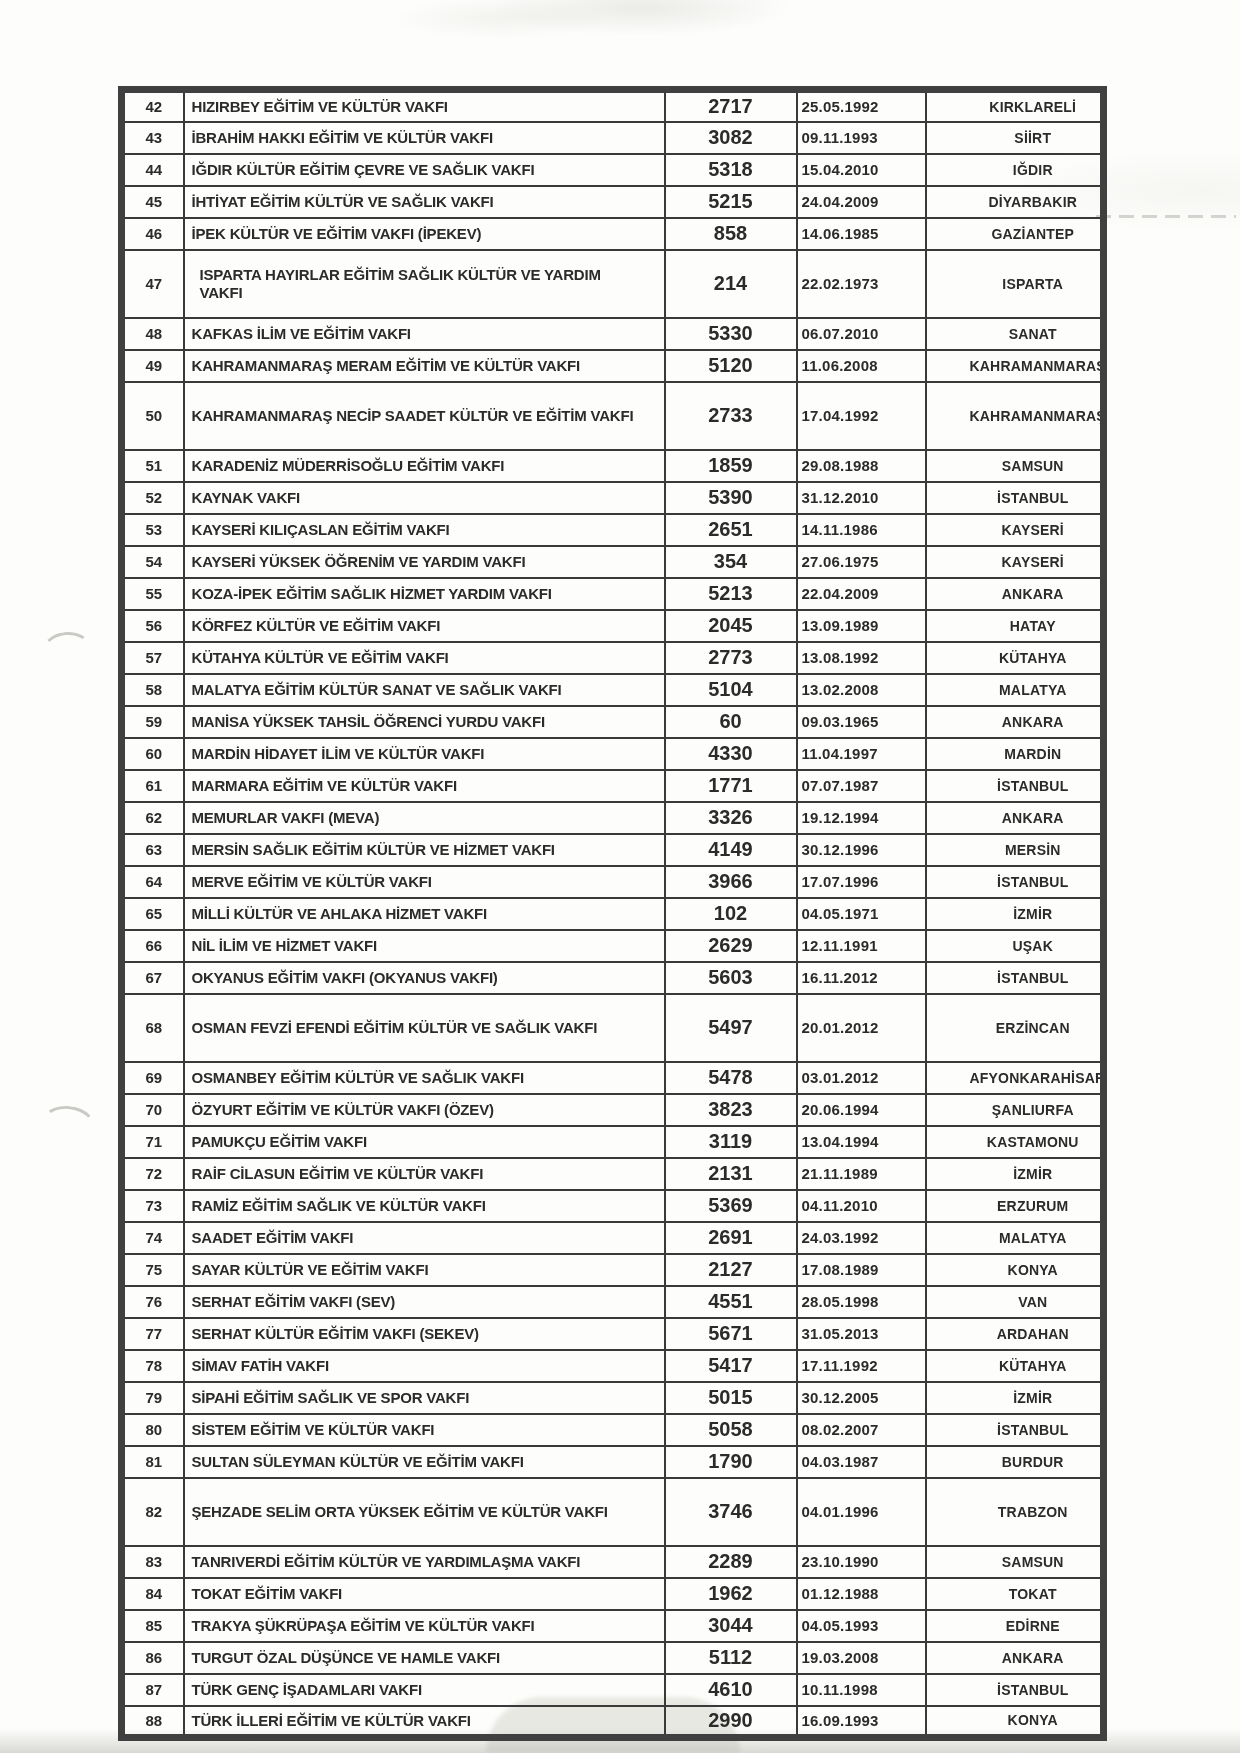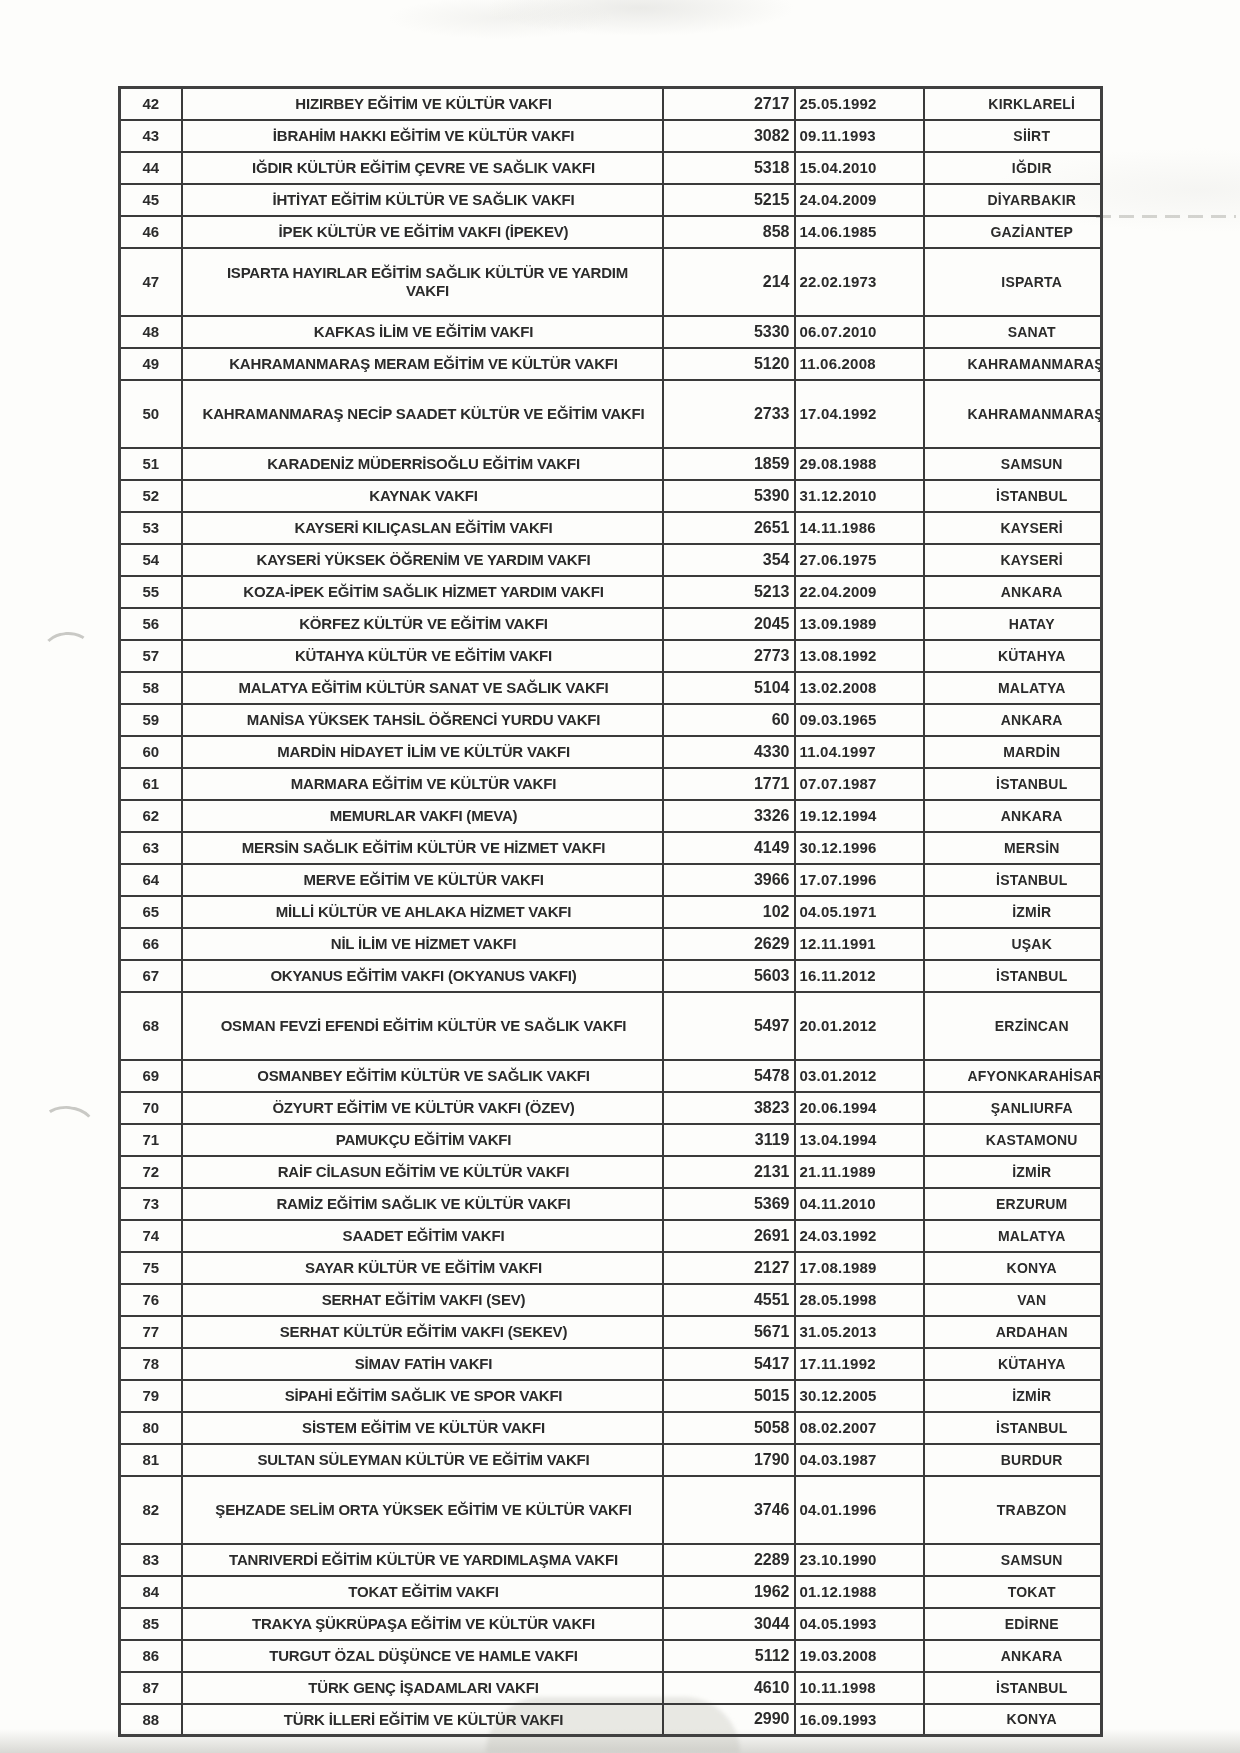--- a/index.html
+++ b/index.html
@@ -34,35 +34,35 @@
   .bottom-bump{
     left:486px;bottom:0;width:254px;height:56px;
     background:rgba(196,196,190,.38);
     border-radius:130px 130px 0 0;
     filter:blur(2px);
   }
   
   table{
     position:absolute;left:118px;top:86px;width:982px;
     border-collapse:collapse;table-layout:fixed;
-    border:3px solid #404040;
+    border:7px solid #404040;
   }
   col.c0{width:62px;} col.c1{width:481px;} col.c2{width:132px;} col.c3{width:129px;} col.c4{width:178px;}
   td{
     border:2px solid #3a3a3a;
     color:#2b2b2b;font-weight:bold;
     padding:0 4px;vertical-align:middle;
     overflow:hidden;
   }
   tr{height:32px;}
   tr.tall{height:68px;}
   td.c-no{text-align:center;font-size:15px;}
-  td.c-name{text-align:center;padding-left:7px;font-size:15px;letter-spacing:-0.2px;line-height:1.15;}
+  td.c-name{text-align:left;padding-left:7px;font-size:15px;letter-spacing:-0.2px;line-height:1.15;}
   td.c-name .wrap-limit{display:inline-block;max-width:445px;margin-left:8px;}
-  td.c-num{text-align:right;font-size:16px;}
+  td.c-num{text-align:center;font-size:20px;}
   td.c-date{text-align:left;font-size:15px;letter-spacing:0.2px;}
   td.c-city{text-align:center;font-size:14px;letter-spacing:0.2px;padding-left:43px;}
 </style>
 </head>
 <body>
 
 <div class="paper"></div>
 
 <div class="artifact dash-line"></div>
 <div class="artifact arc arc1"></div>

